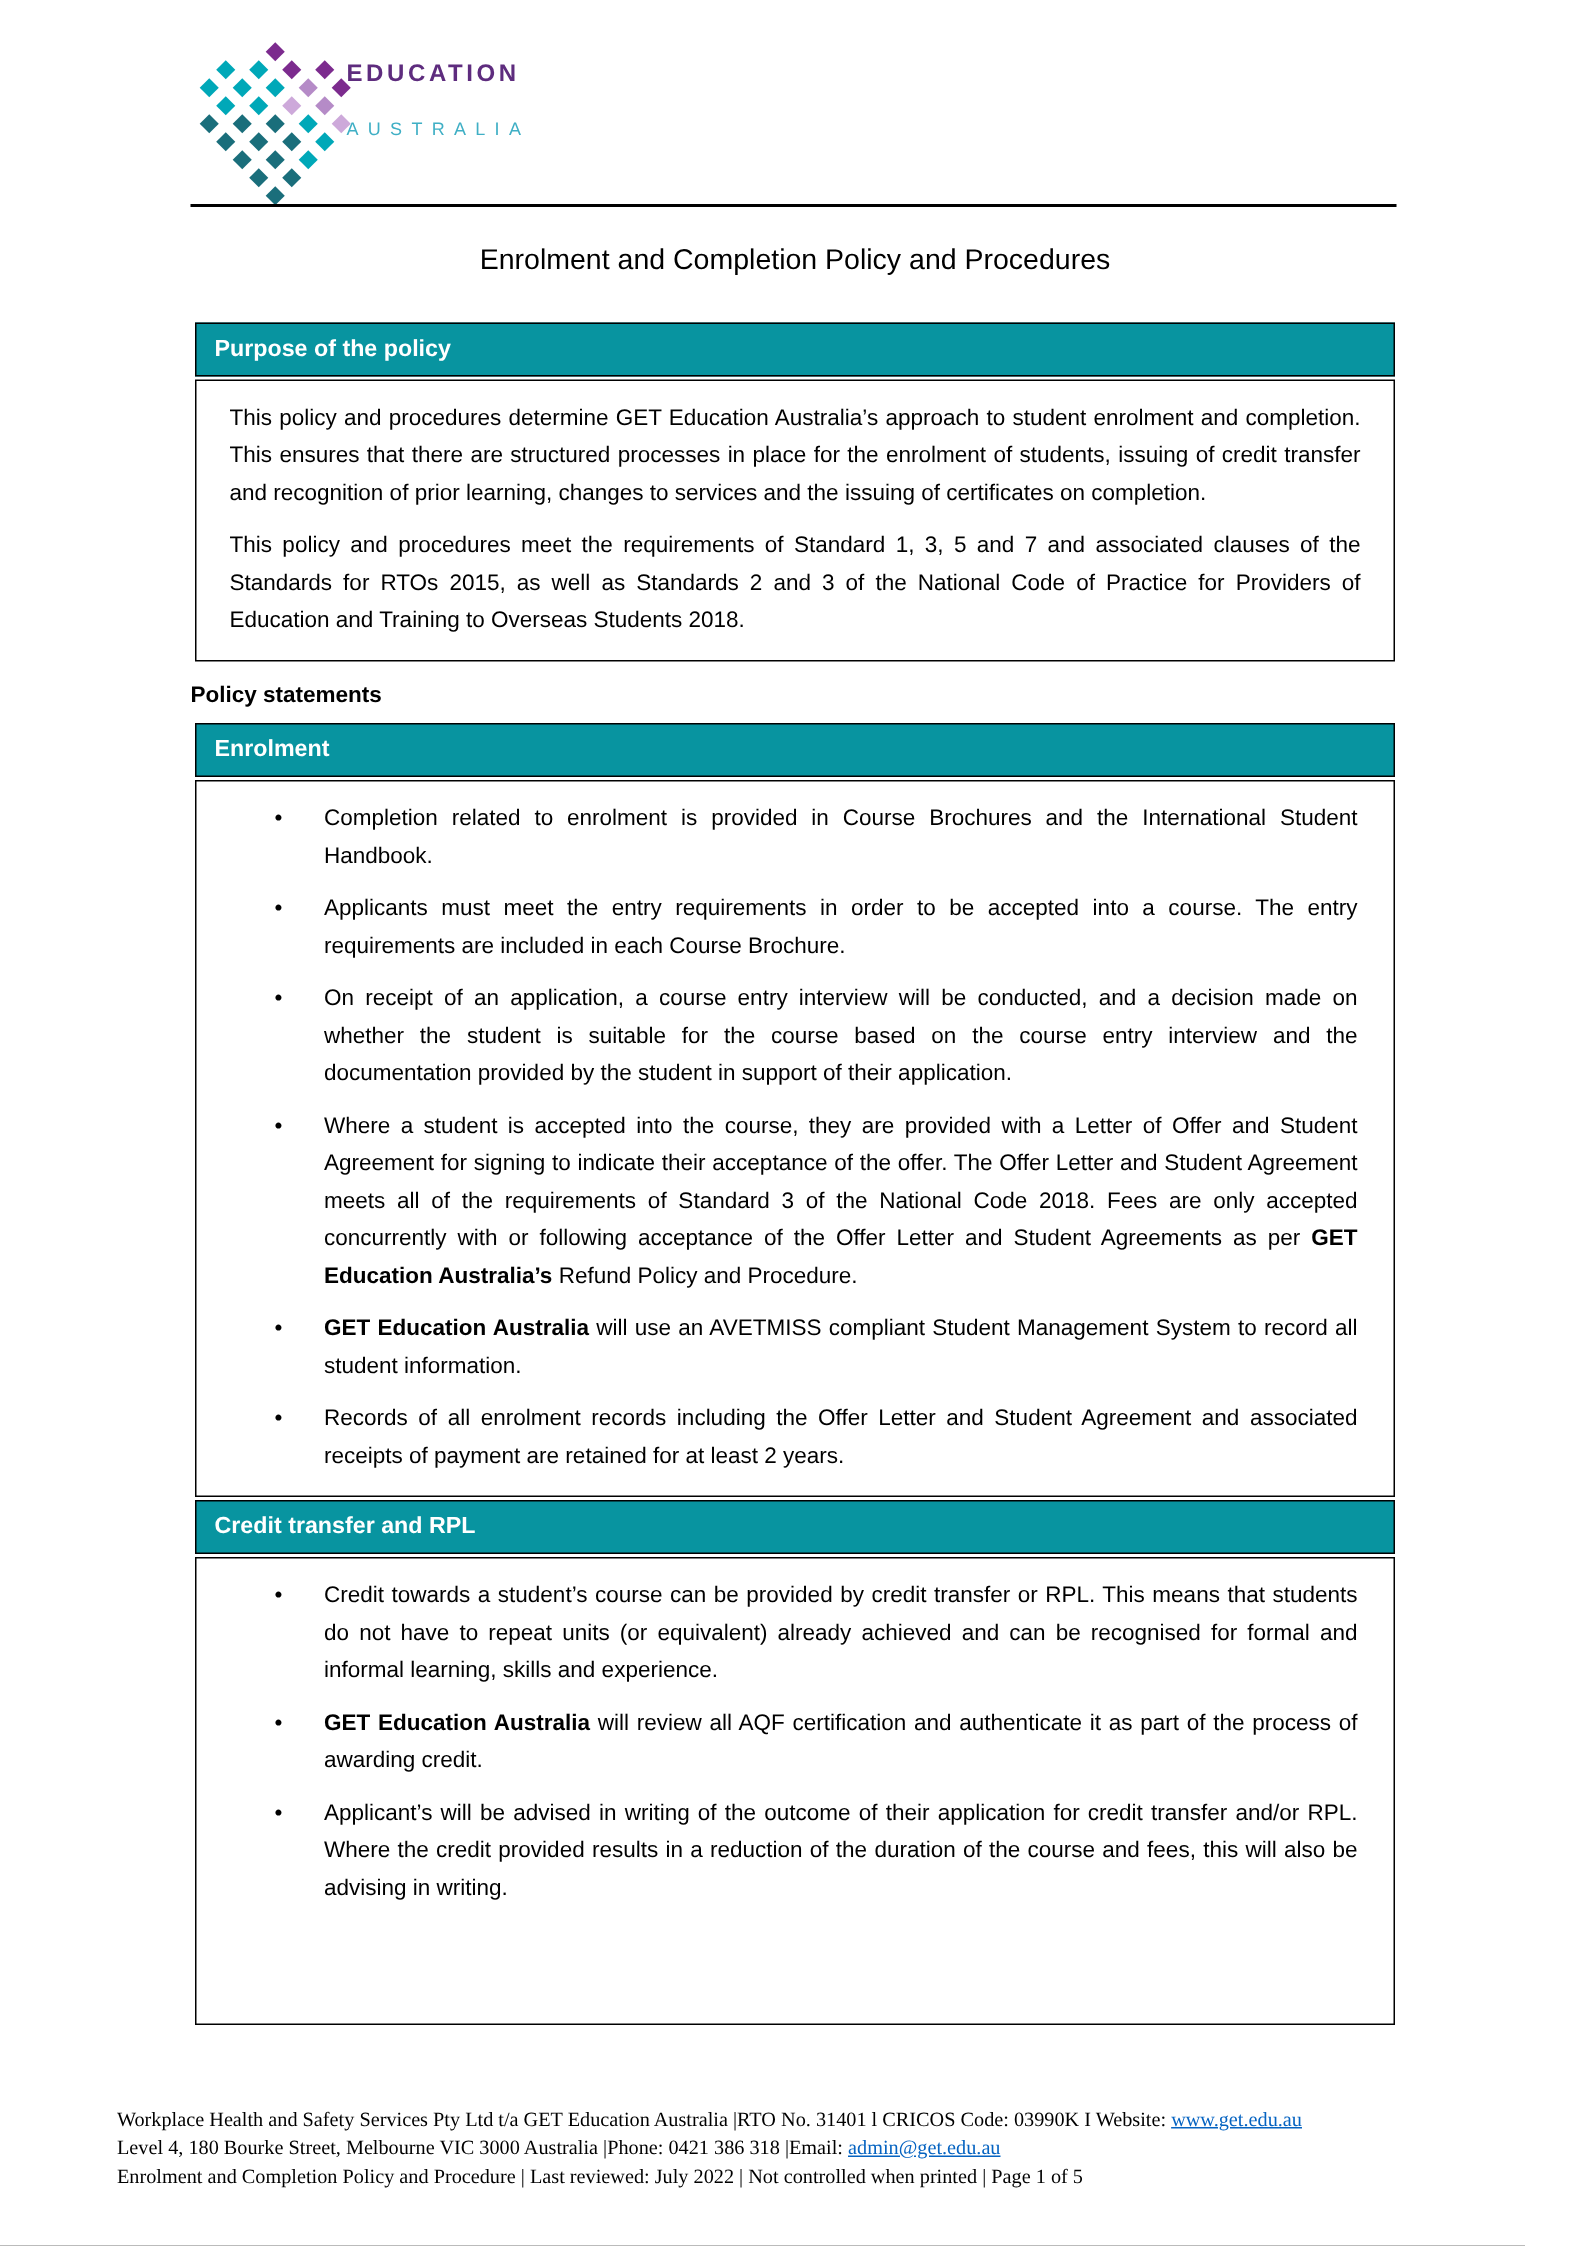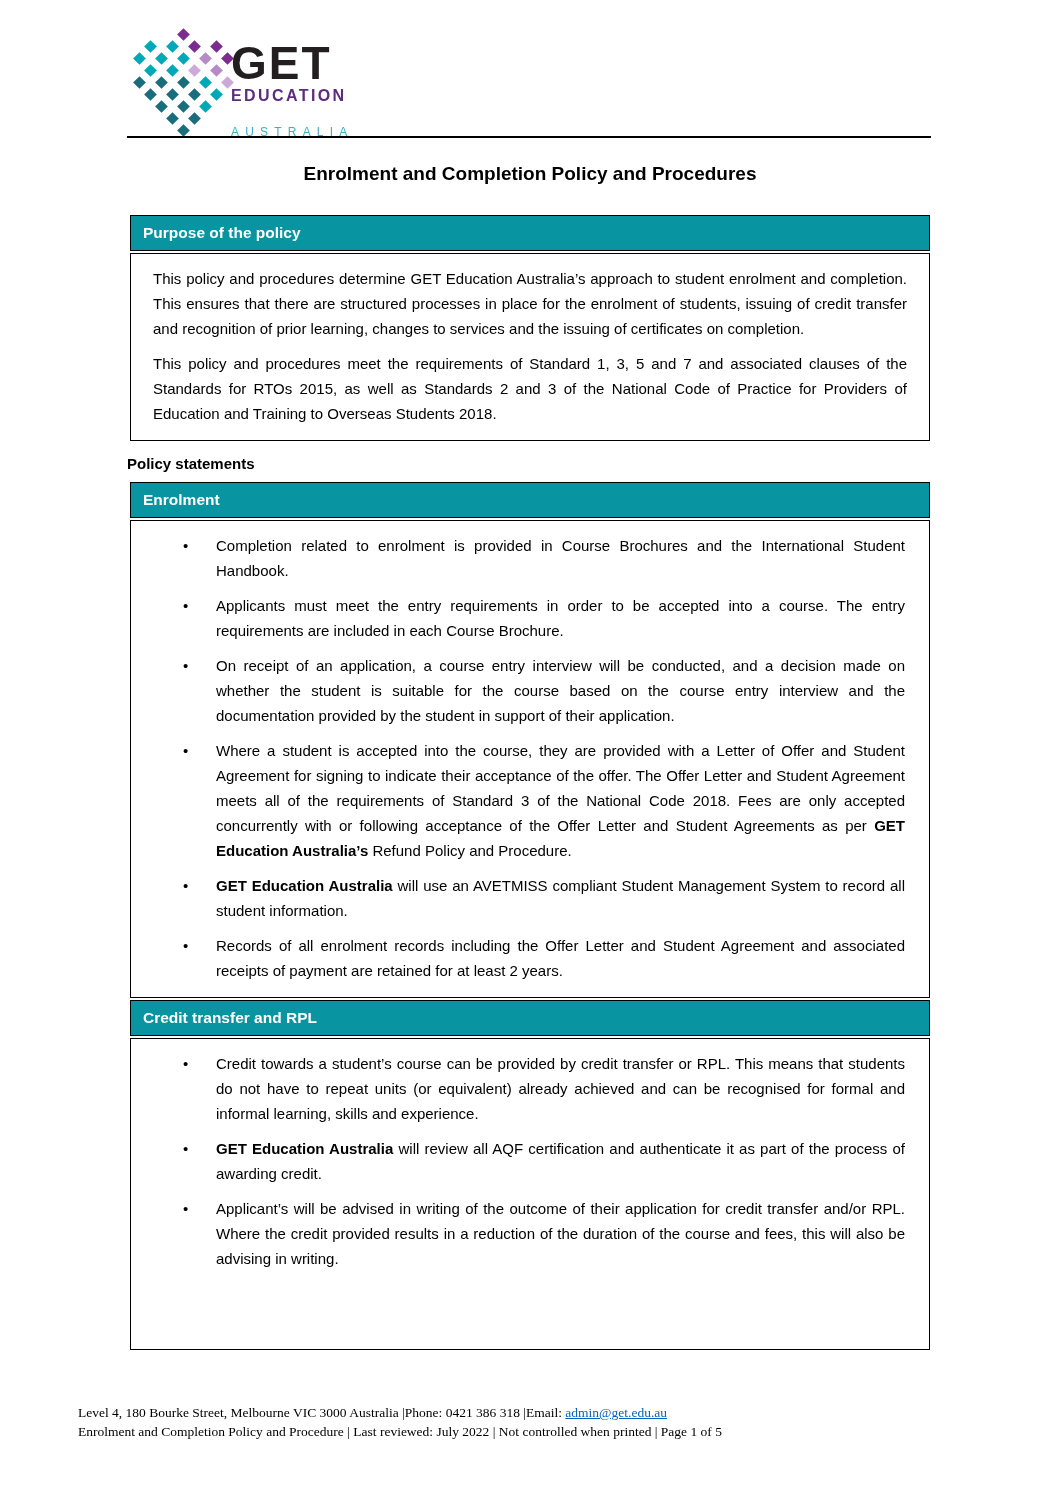--- a/index.html
+++ b/index.html
@@ -38,21 +38,21 @@
     letter-spacing: 6.2px; margin-top: 20px;
   }
   .header-rule {
     position: absolute; left: 127px; top: 136px;
     width: 804px; height: 2px; background: #000; border: 0;
   }
 
   
   .doc-title {
     width: 800px; margin: 26px auto 0 130px;
-    text-align: center; font-size: 19px; font-weight: 700; color: #000;
+    text-align: center; font-size: 19px; font-weight: 400; color: #000;
   }
 
   
   .content { width: 800px; margin-left: 130px; }
   .policy-table { margin-top: 30px; }
   .bar {
     border: 1px solid #000;
     background: #0894a0;
     color: #ffffff;
     font-size: 15.5px; font-weight: 700;
@@ -125,21 +125,20 @@
           <div class="diamond" style="left: 55px; top: 60px; background: rgb(26, 110, 123);"></div>
           <div class="diamond" style="left: 77px; top: 60px; background: rgb(0, 168, 184);"></div>
           <div class="diamond" style="left: 22px; top: 72px; background: rgb(26, 110, 123);"></div>
           <div class="diamond" style="left: 44px; top: 72px; background: rgb(26, 110, 123);"></div>
           <div class="diamond" style="left: 66px; top: 72px; background: rgb(0, 168, 184);"></div>
           <div class="diamond" style="left: 33px; top: 84px; background: rgb(26, 110, 123);"></div>
           <div class="diamond" style="left: 55px; top: 84px; background: rgb(26, 110, 123);"></div>
           <div class="diamond" style="left: 44px; top: 96px; background: rgb(26, 110, 123);"></div>
         </div>
       <div class="logo-text">
-        <div class="logo-get">GET</div>
         <div class="logo-education">EDUCATION</div>
         <div class="logo-australia">AUSTRALIA</div>
       </div>
     </div>
     <div class="header-rule"></div>
   </div>
 
   <h1 class="doc-title">Enrolment and Completion Policy and Procedures</h1>
 
   <div class="content">
@@ -199,17 +198,18 @@
               <span class="dot">•</span>
               <div class="btext"><span>Applicant’s will be advised in writing of the outcome of their application for credit transfer and/or RPL.  Where the credit provided results in a reduction of the duration of the course and fees, this will also be advising in writing.</span></div>
             </div>
           </div>
         </div>
       </div>
 
   </div>
 
   <div class="doc-footer">
+    <div class="f-line"><span>Workplace Health and Safety Services Pty Ltd t/a GET Education Australia |RTO No. 31401 l CRICOS Code: 03990K I Website: </span><a>www.get.edu.au</a></div>
     <div class="f-line"><span>Level 4, 180 Bourke Street, Melbourne VIC 3000 Australia |Phone: 0421 386 318 |Email: </span><a>admin@get.edu.au</a></div>
     <div class="f-line">Enrolment and Completion Policy and Procedure | Last reviewed: July 2022 | Not controlled when printed | Page 1 of 5</div>
   </div>
 
 </div>
 
 </body></html>

